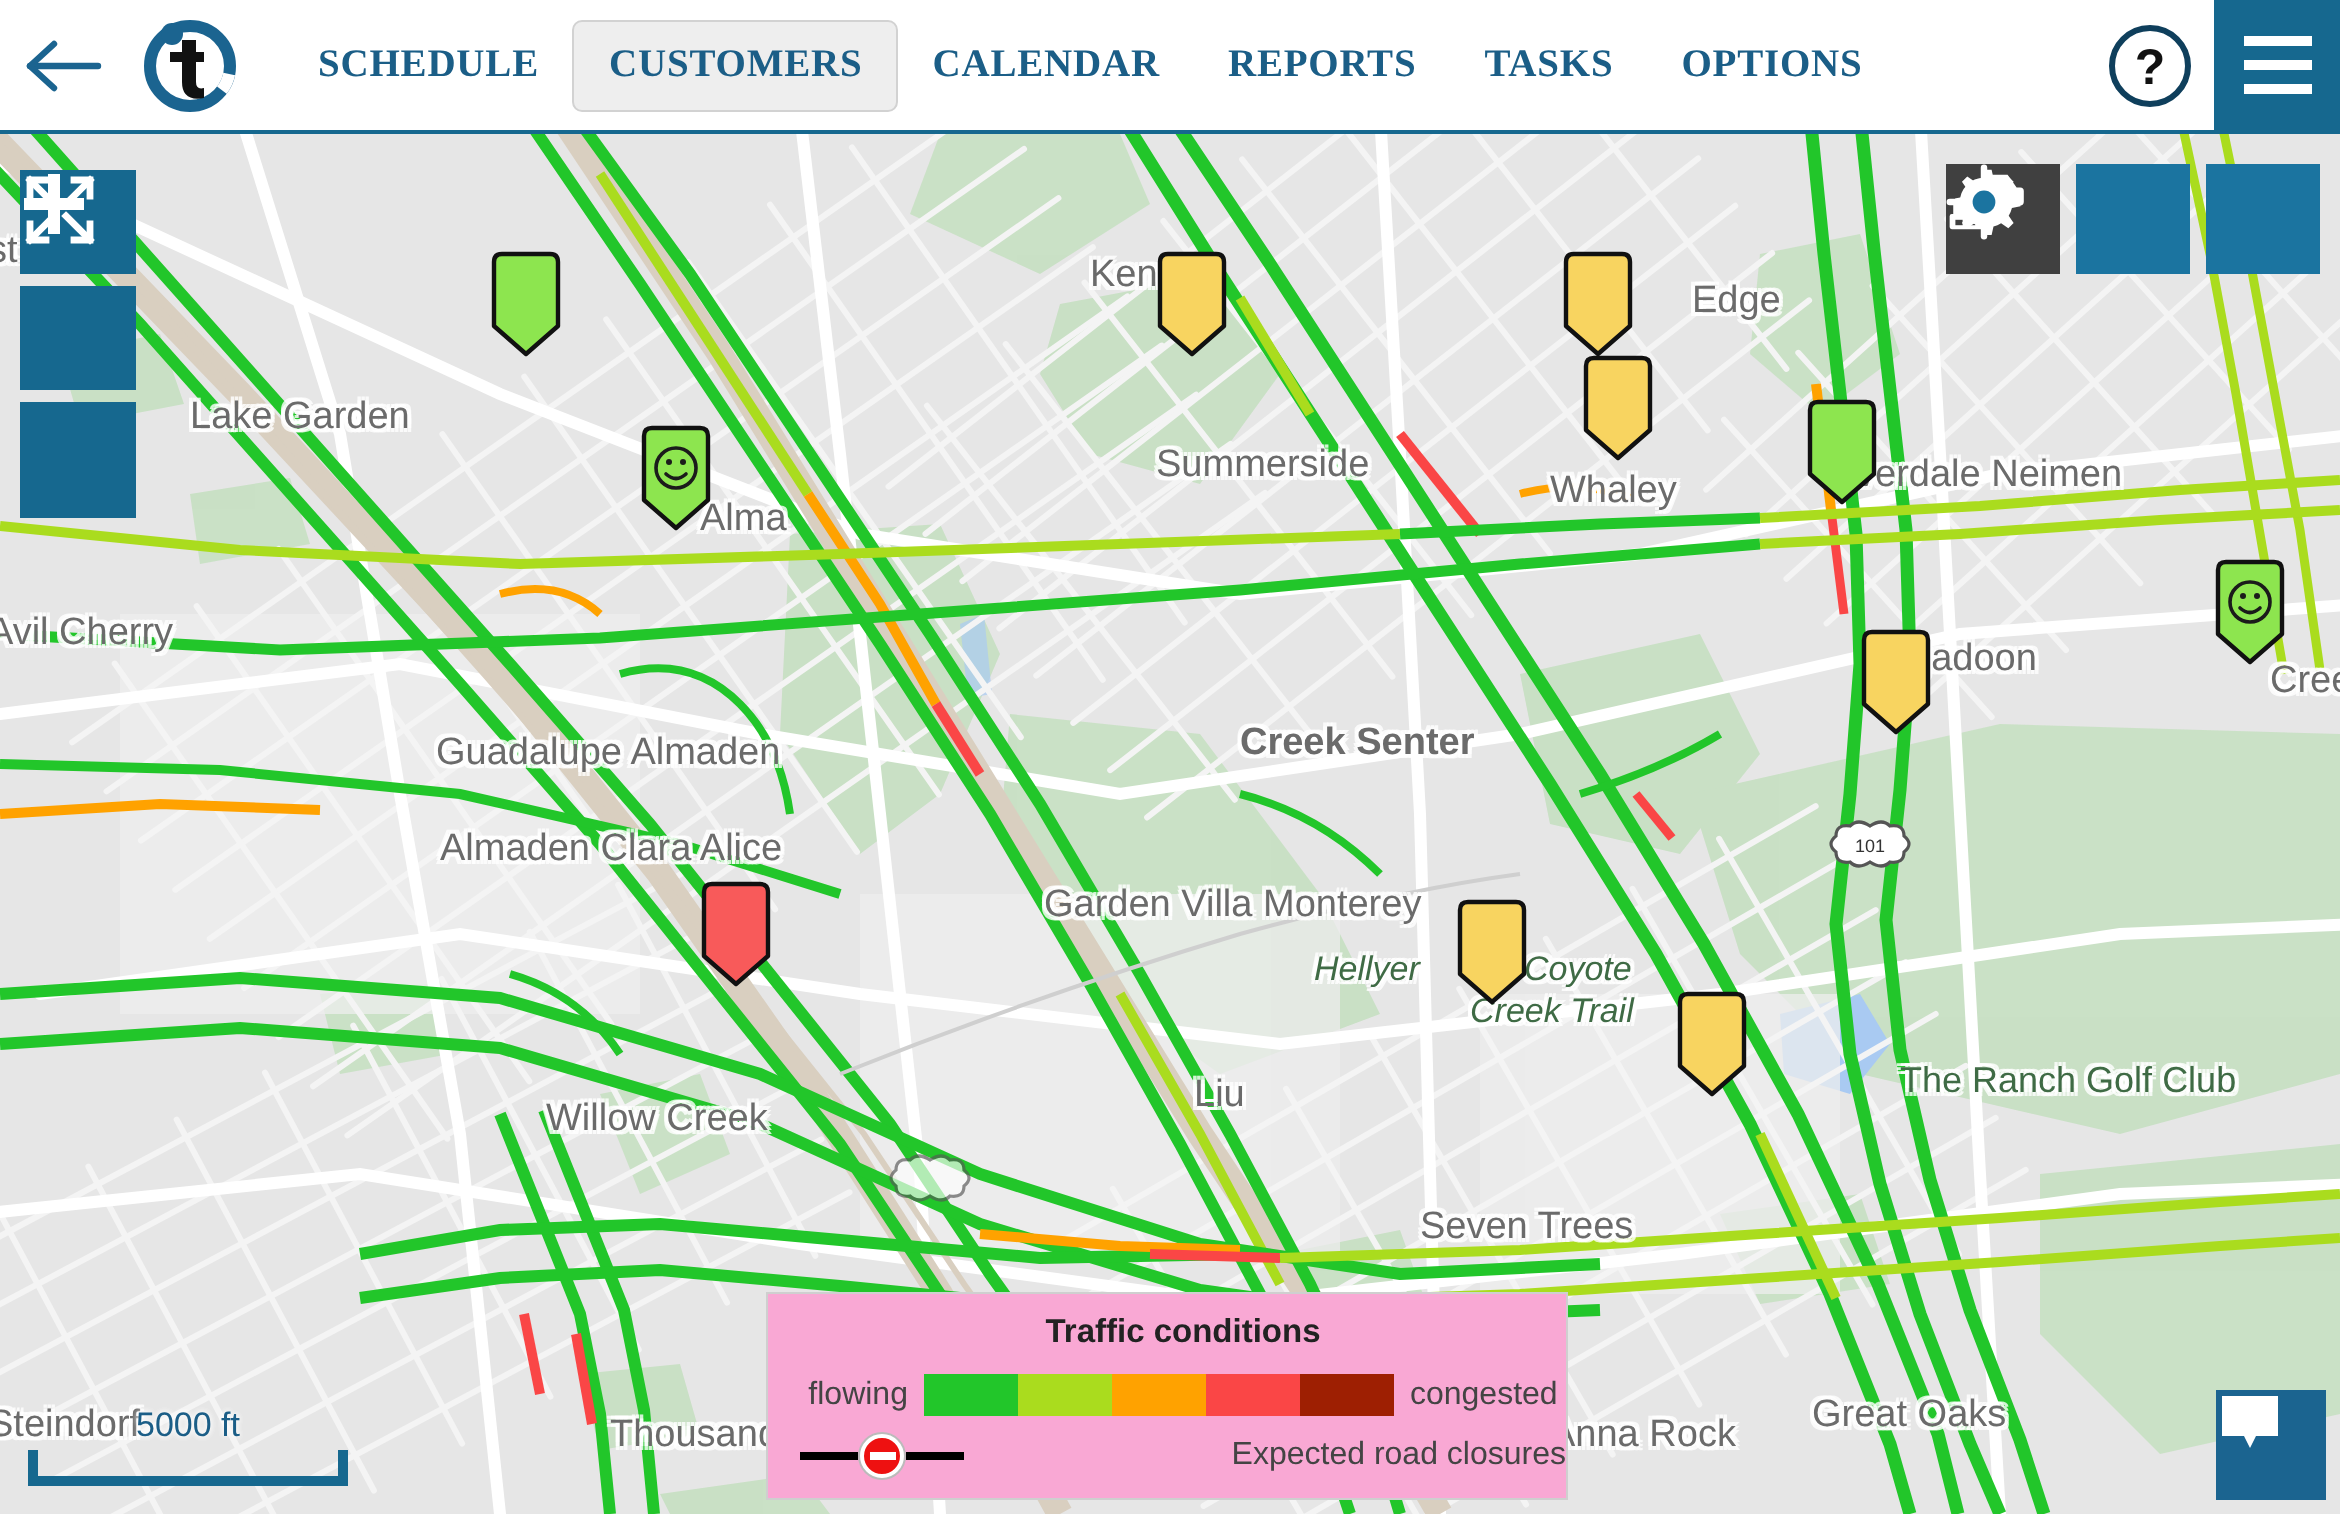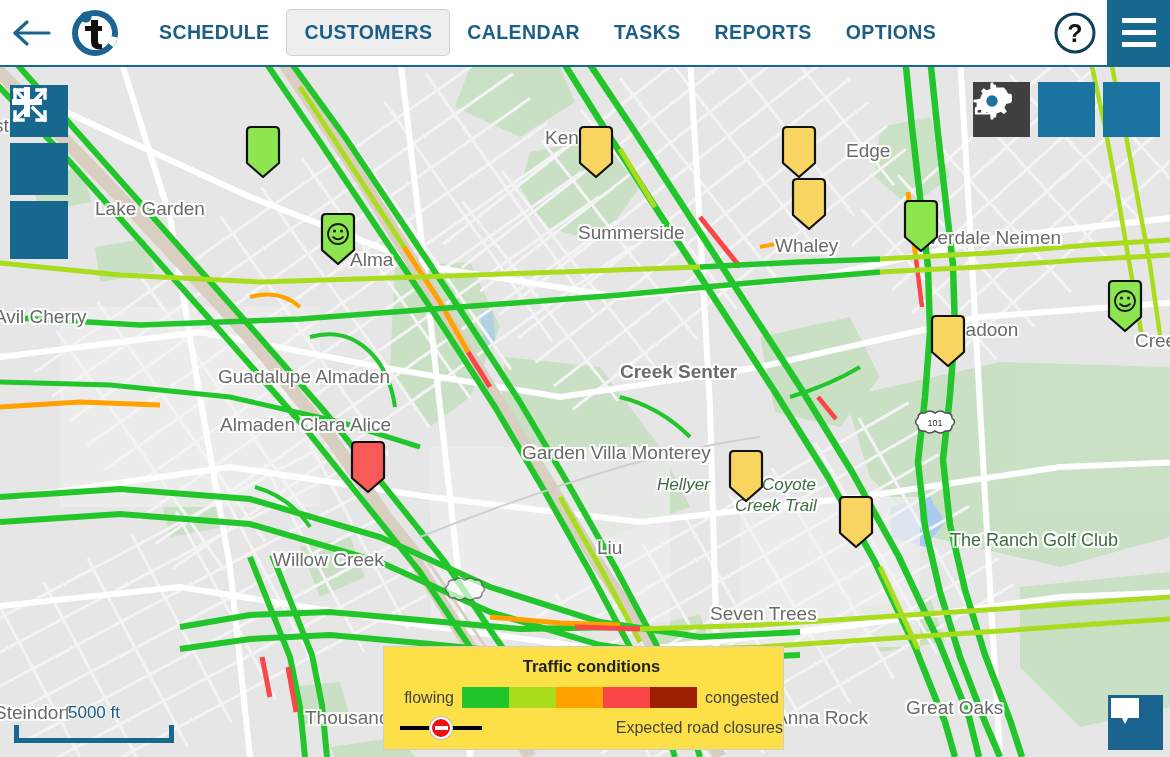--- a/index.html
+++ b/index.html
@@ -31,20 +31,21 @@
     cursor: pointer;
   }
   .nav-items { display: flex; align-items: center; height: 67px; margin-left: 16px; }
   .nav-item {
     font-size: 19.5px; font-weight: bold; letter-spacing: 0.4px;
     color: #1b5e87;
     padding: 11px 17px;
     border-radius: 5px;
     cursor: pointer;
     white-space: nowrap;
+    font-family: Liberation Serif, serif;
   }
   .nav-item.active {
     background: #eeeeee;
     border: 1px solid #d2d2d2;
     color: #1b5e87;
   }
   .nav-right { margin-left: auto; display: flex; align-items: center; height: 67px; }
   .help-btn {
     width: 64px; height: 67px; display: flex; align-items: center; justify-content: center;
     cursor: pointer;
@@ -128,21 +129,21 @@
     height: 18px;
     border-left: 5px solid #16688f;
     border-right: 5px solid #16688f;
     border-bottom: 5px solid #16688f;
   }
 
   
   .legend {
     position: absolute; left: 383px; bottom: 7px;
     width: 401px;
-    background: #fde047;
+    background: #f9a8d4;
     border: 1px solid #cfcfcf;
     padding: 10px 0 10px 16px;
     z-index: 40;
   }
   .legend-title {
     text-align: center; font-weight: bold; font-size: 16.5px;
     color: #222222; margin-bottom: 11px;
   }
   .legend-scale-row {
     display: flex; align-items: center; justify-content: center;
@@ -198,22 +199,22 @@
         <circle cx="17" cy="10" r="5.5" fill="#1b6490"></circle>
         <path d="M20 13 L29 13 L29 34 Q29 38 33 37 L33 42 Q22 44 22 34 L22 13 Z
                  M16 19 L33 19 L33 24 L16 24 Z" fill="#111111"></path>
       </svg>
     </div>
 
     <div class="nav-items">
       <div class="nav-item">SCHEDULE</div>
       <div class="nav-item active">CUSTOMERS</div>
       <div class="nav-item">CALENDAR</div>
+      <div class="nav-item">REPORTS</div>
       <div class="nav-item">TASKS</div>
-      <div class="nav-item">REPORTS</div>
       <div class="nav-item">OPTIONS</div>
     </div>
 
     <div class="nav-right">
       <div class="help-btn">
         <svg width="46" height="46" viewBox="0 0 46 46">
           <circle cx="23" cy="23" r="19" fill="none" stroke="#0f3f5c" stroke-width="3"></circle>
           <text x="23" y="32" text-anchor="middle" font-family="Liberation Sans, sans-serif" font-size="25" font-weight="bold" fill="#111111">?</text>
         </svg>
       </div>

